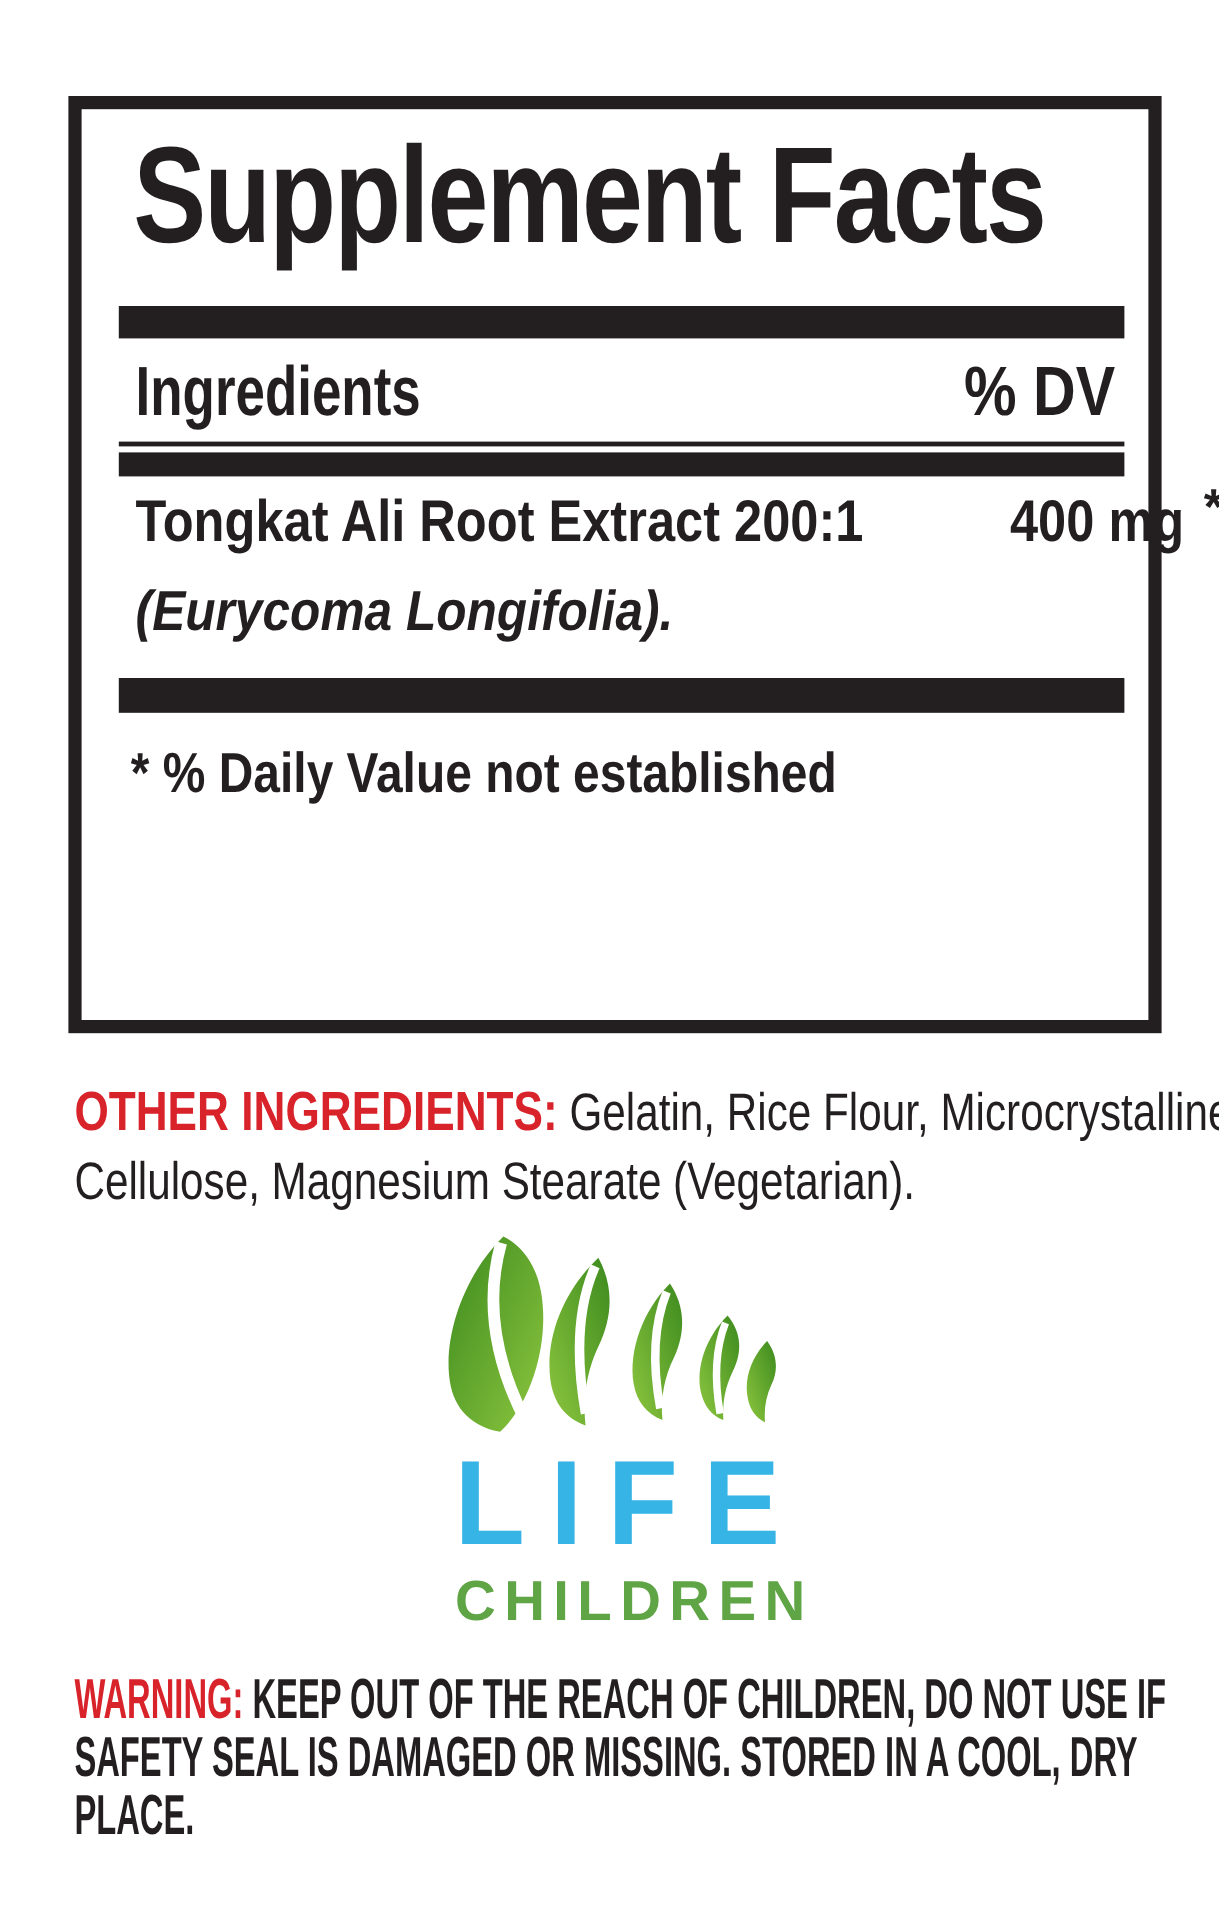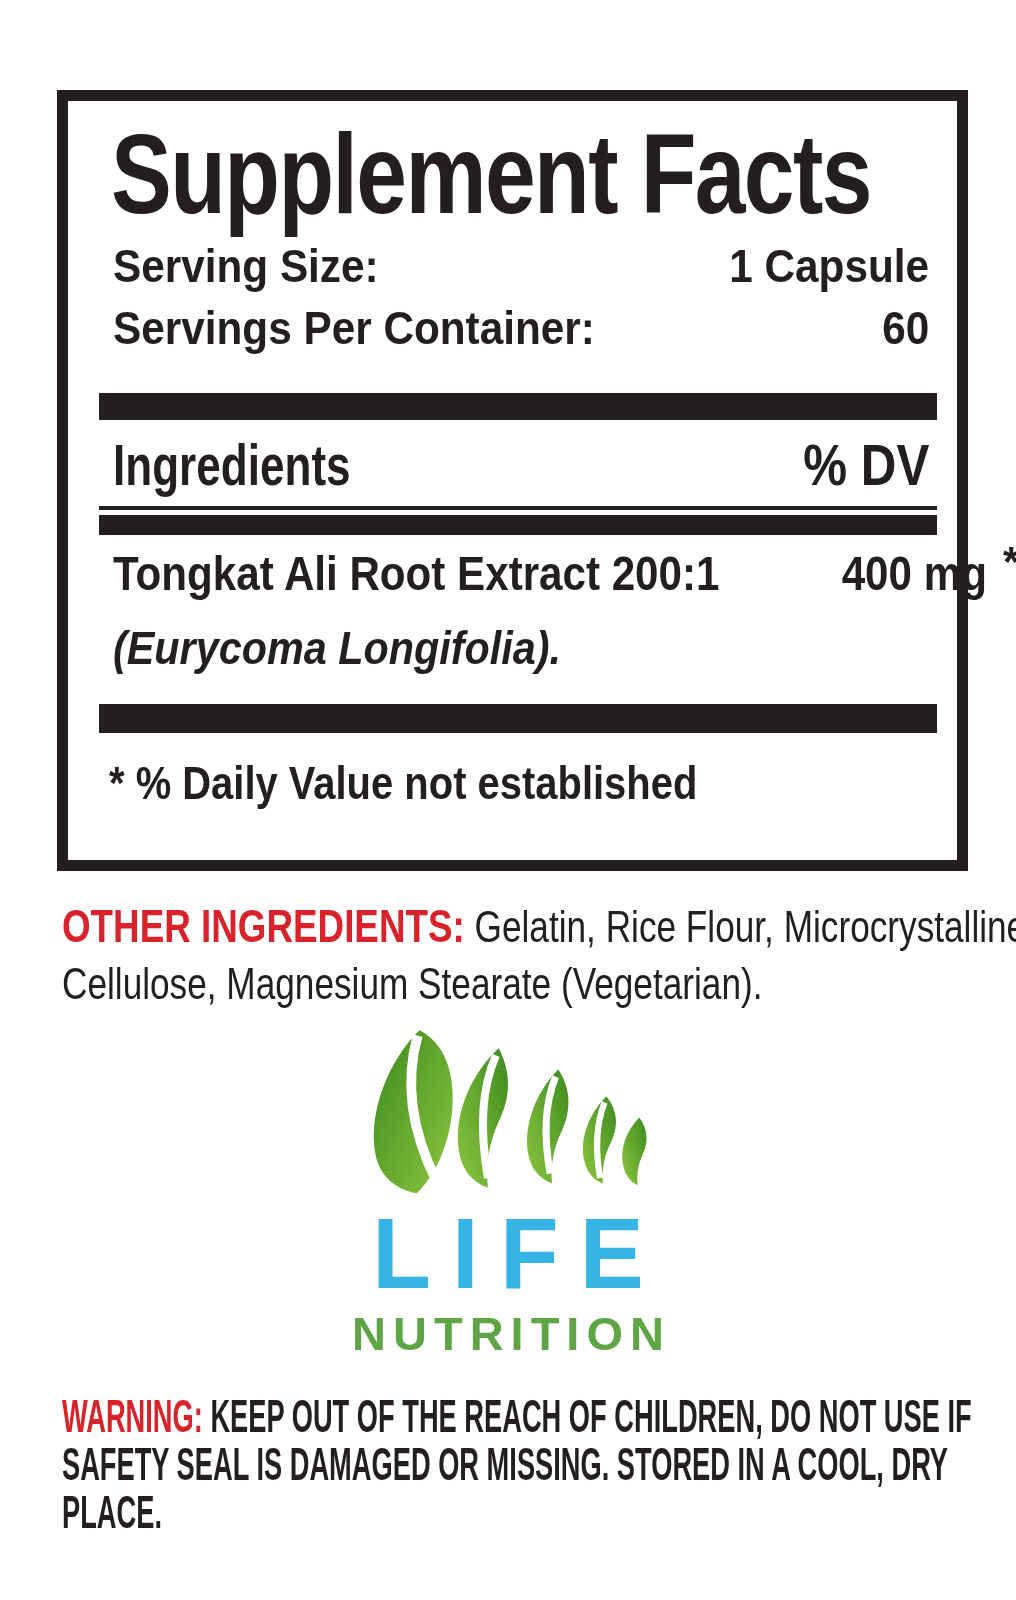--- a/index.html
+++ b/index.html
@@ -10,21 +10,21 @@
     --leaf-dark:#3c8a1e;
     --leaf-light:#8dc63f;
   }
   html,body{margin:0;padding:0;background:#ffffff;}
   .canvas{
     position:relative;width:1016px;height:1600px;background:#ffffff;overflow:hidden;
     font-family:"Liberation Sans", sans-serif;color:var(--black-text);
   }
   
   .facts-box{
-    position:absolute;left:57px;top:90px;width:911px;height:781px;
+    position:absolute;left:57px;top:80px;width:911px;height:781px;
     border:11px solid var(--black-text);box-sizing:border-box;
     padding:0 20px 0 31px;
   }
   .squeezeL{display:inline-block;transform-origin:left center;white-space:nowrap;}
   .squeezeR{display:inline-block;transform-origin:right center;white-space:nowrap;}
   .title{
     margin:16px 0 0 12px;font-size:114px;line-height:114px;font-weight:700;
     letter-spacing:-2px;transform:scaleX(0.80);transform-origin:left center;white-space:nowrap;
   }
   .serving-rows{margin-top:4px;}
@@ -49,21 +49,21 @@
     transform:scaleX(0.88);transform-origin:left center;white-space:nowrap;}
   .bar3{height:29px;margin-top:28px;}
   .footnote{margin:22px 0 0 10px;font-size:47px;line-height:56px;font-weight:700;
     transform:scaleX(0.85);transform-origin:left center;white-space:nowrap;}
   
   .other{position:absolute;left:62px;top:898px;}
   .o-line{font-size:44px;line-height:57px;transform:scaleX(0.80);transform-origin:left center;white-space:nowrap;}
   .o-label{font-size:46px;font-weight:700;color:var(--red);}
   .o-text{font-weight:400;color:var(--black-text);}
   
-  .logo{position:absolute;left:50%;top:1025px;transform:translateX(-50%);width:340px;text-align:center;}
+  .logo{position:absolute;left:50%;top:1025px;transform:translateX(-50%);width:340px;text-align:right;}
   .leaves{display:block;margin:0 auto;}
   .brand-life{
     margin-top:2px;font-size:100px;line-height:96px;font-weight:700;color:var(--blue);
     letter-spacing:22px;text-indent:22px;transform:scaleX(0.96);transform-origin:center;
   }
   .brand-nutrition{
     margin-top:8px;font-size:47px;line-height:50px;font-weight:700;color:var(--green);
     letter-spacing:7px;text-indent:7px;
   }
   
@@ -73,30 +73,20 @@
   .w-label{color:var(--red);}
 </style>
 </head>
 <body>
 
 <div class="canvas">
 
   <section class="facts-box">
     <h1 class="title">Supplement Facts</h1>
 
-    <div class="serving-rows">
-      <div class="row serving">
-        <span class="squeezeL">Serving Size:</span>
-        <span class="squeezeR">1 Capsule</span>
-      </div>
-      <div class="row serving">
-        <span class="squeezeL">Servings Per Container:</span>
-        <span class="squeezeR">60</span>
-      </div>
-    </div>
 
     <div class="bar bar1"></div>
 
     <div class="row header-row">
       <span class="squeezeL ing">Ingredients</span>
       <span class="squeezeR dv">% DV</span>
     </div>
 
     <div class="thin-line"></div>
     <div class="bar bar2"></div>
@@ -150,21 +140,21 @@
       </g>
       <g>
         <path d="M273 80 C253 100 243 128 248 152 C251 165 258 174 269 178 C268 161 271 146 278 132 C287 114 286 96 273 80 Z" fill="url(#leafGrad2)"></path>
         <path d="M271 87 C262 110 260 138 266 172" stroke="#ffffff" stroke-width="7" fill="none"></path>
       </g>
       <g>
         <path d="M310 104 C295 119 288 140 292 158 C294 169 300 176 308 180 C307 167 309 156 314 145 C321 131 319 116 310 104 Z" fill="url(#leafGrad2)"></path>
       </g>
     </svg>
     <div class="brand-life">LIFE</div>
-    <div class="brand-nutrition">NUTRITION</div>
+    <div class="brand-nutrition">CHILDREN</div>
   </section>
 
   <section class="warning">
     <div class="w-line">
       <span class="w-label">WARNING:</span>
       <span>KEEP OUT OF THE REACH OF CHILDREN, DO NOT USE IF</span>
     </div>
     <div class="w-line">SAFETY SEAL IS DAMAGED OR MISSING. STORED IN A COOL, DRY</div>
     <div class="w-line">PLACE.</div>
   </section>

